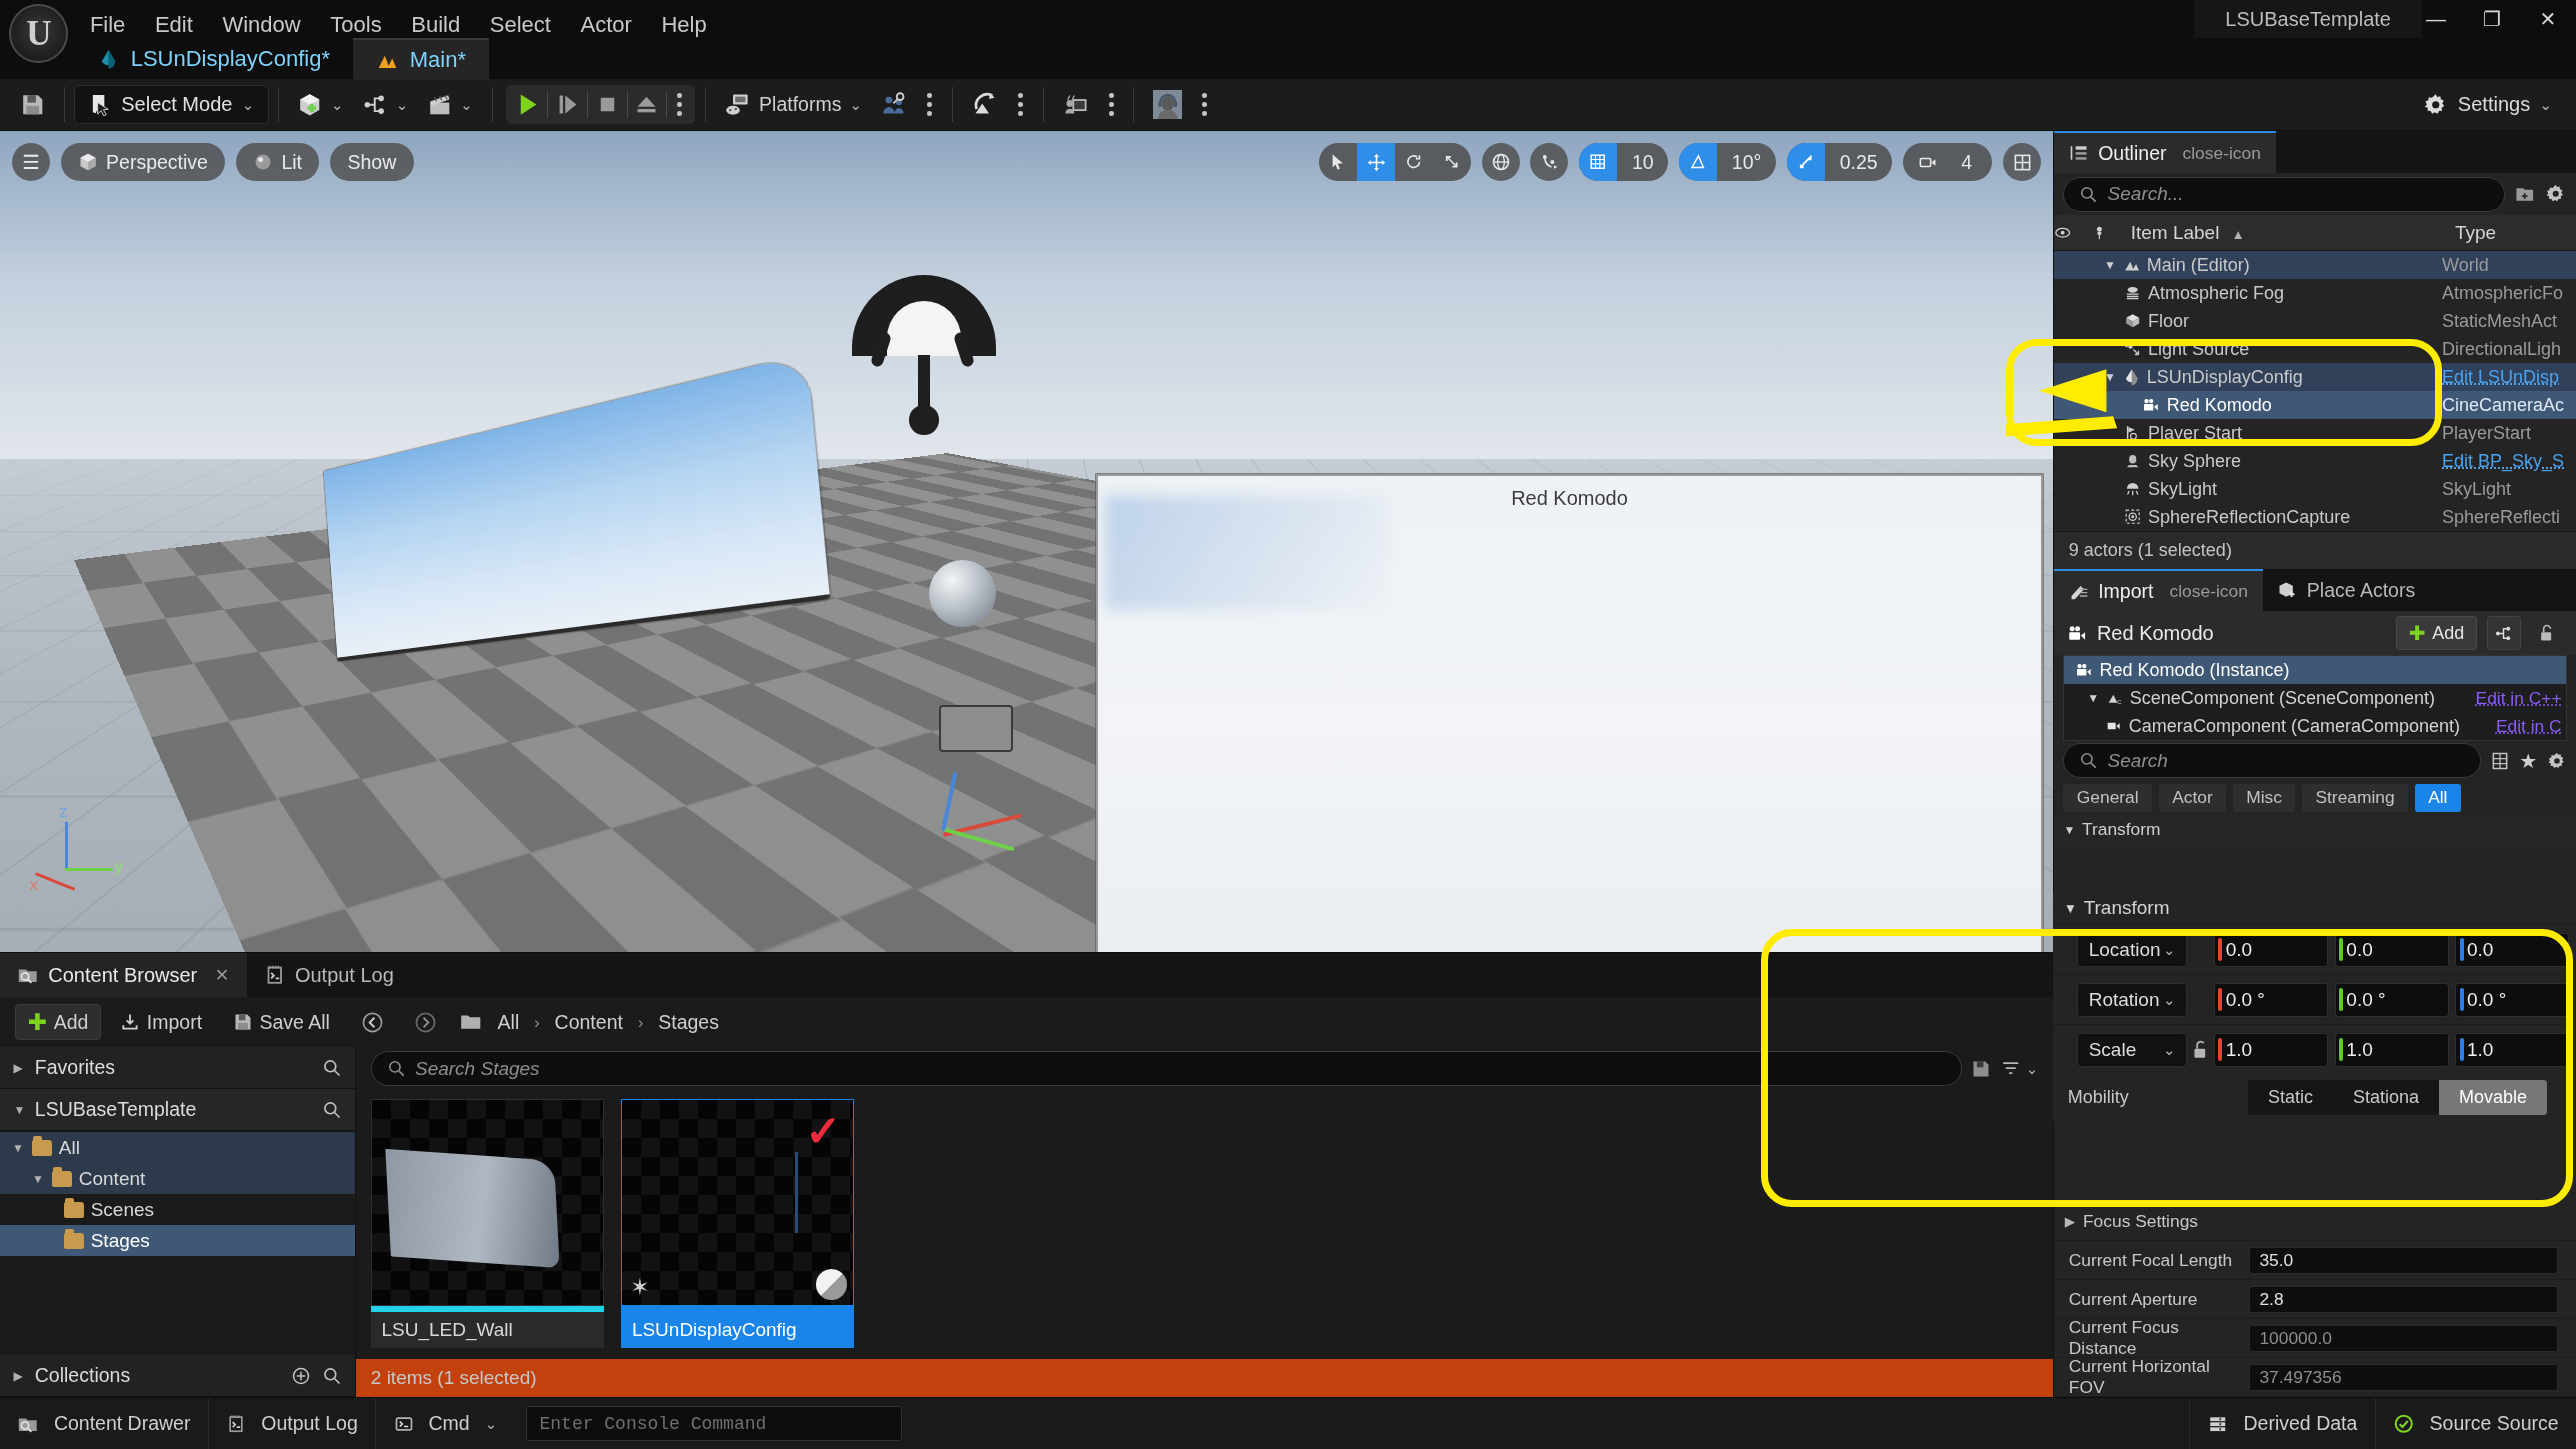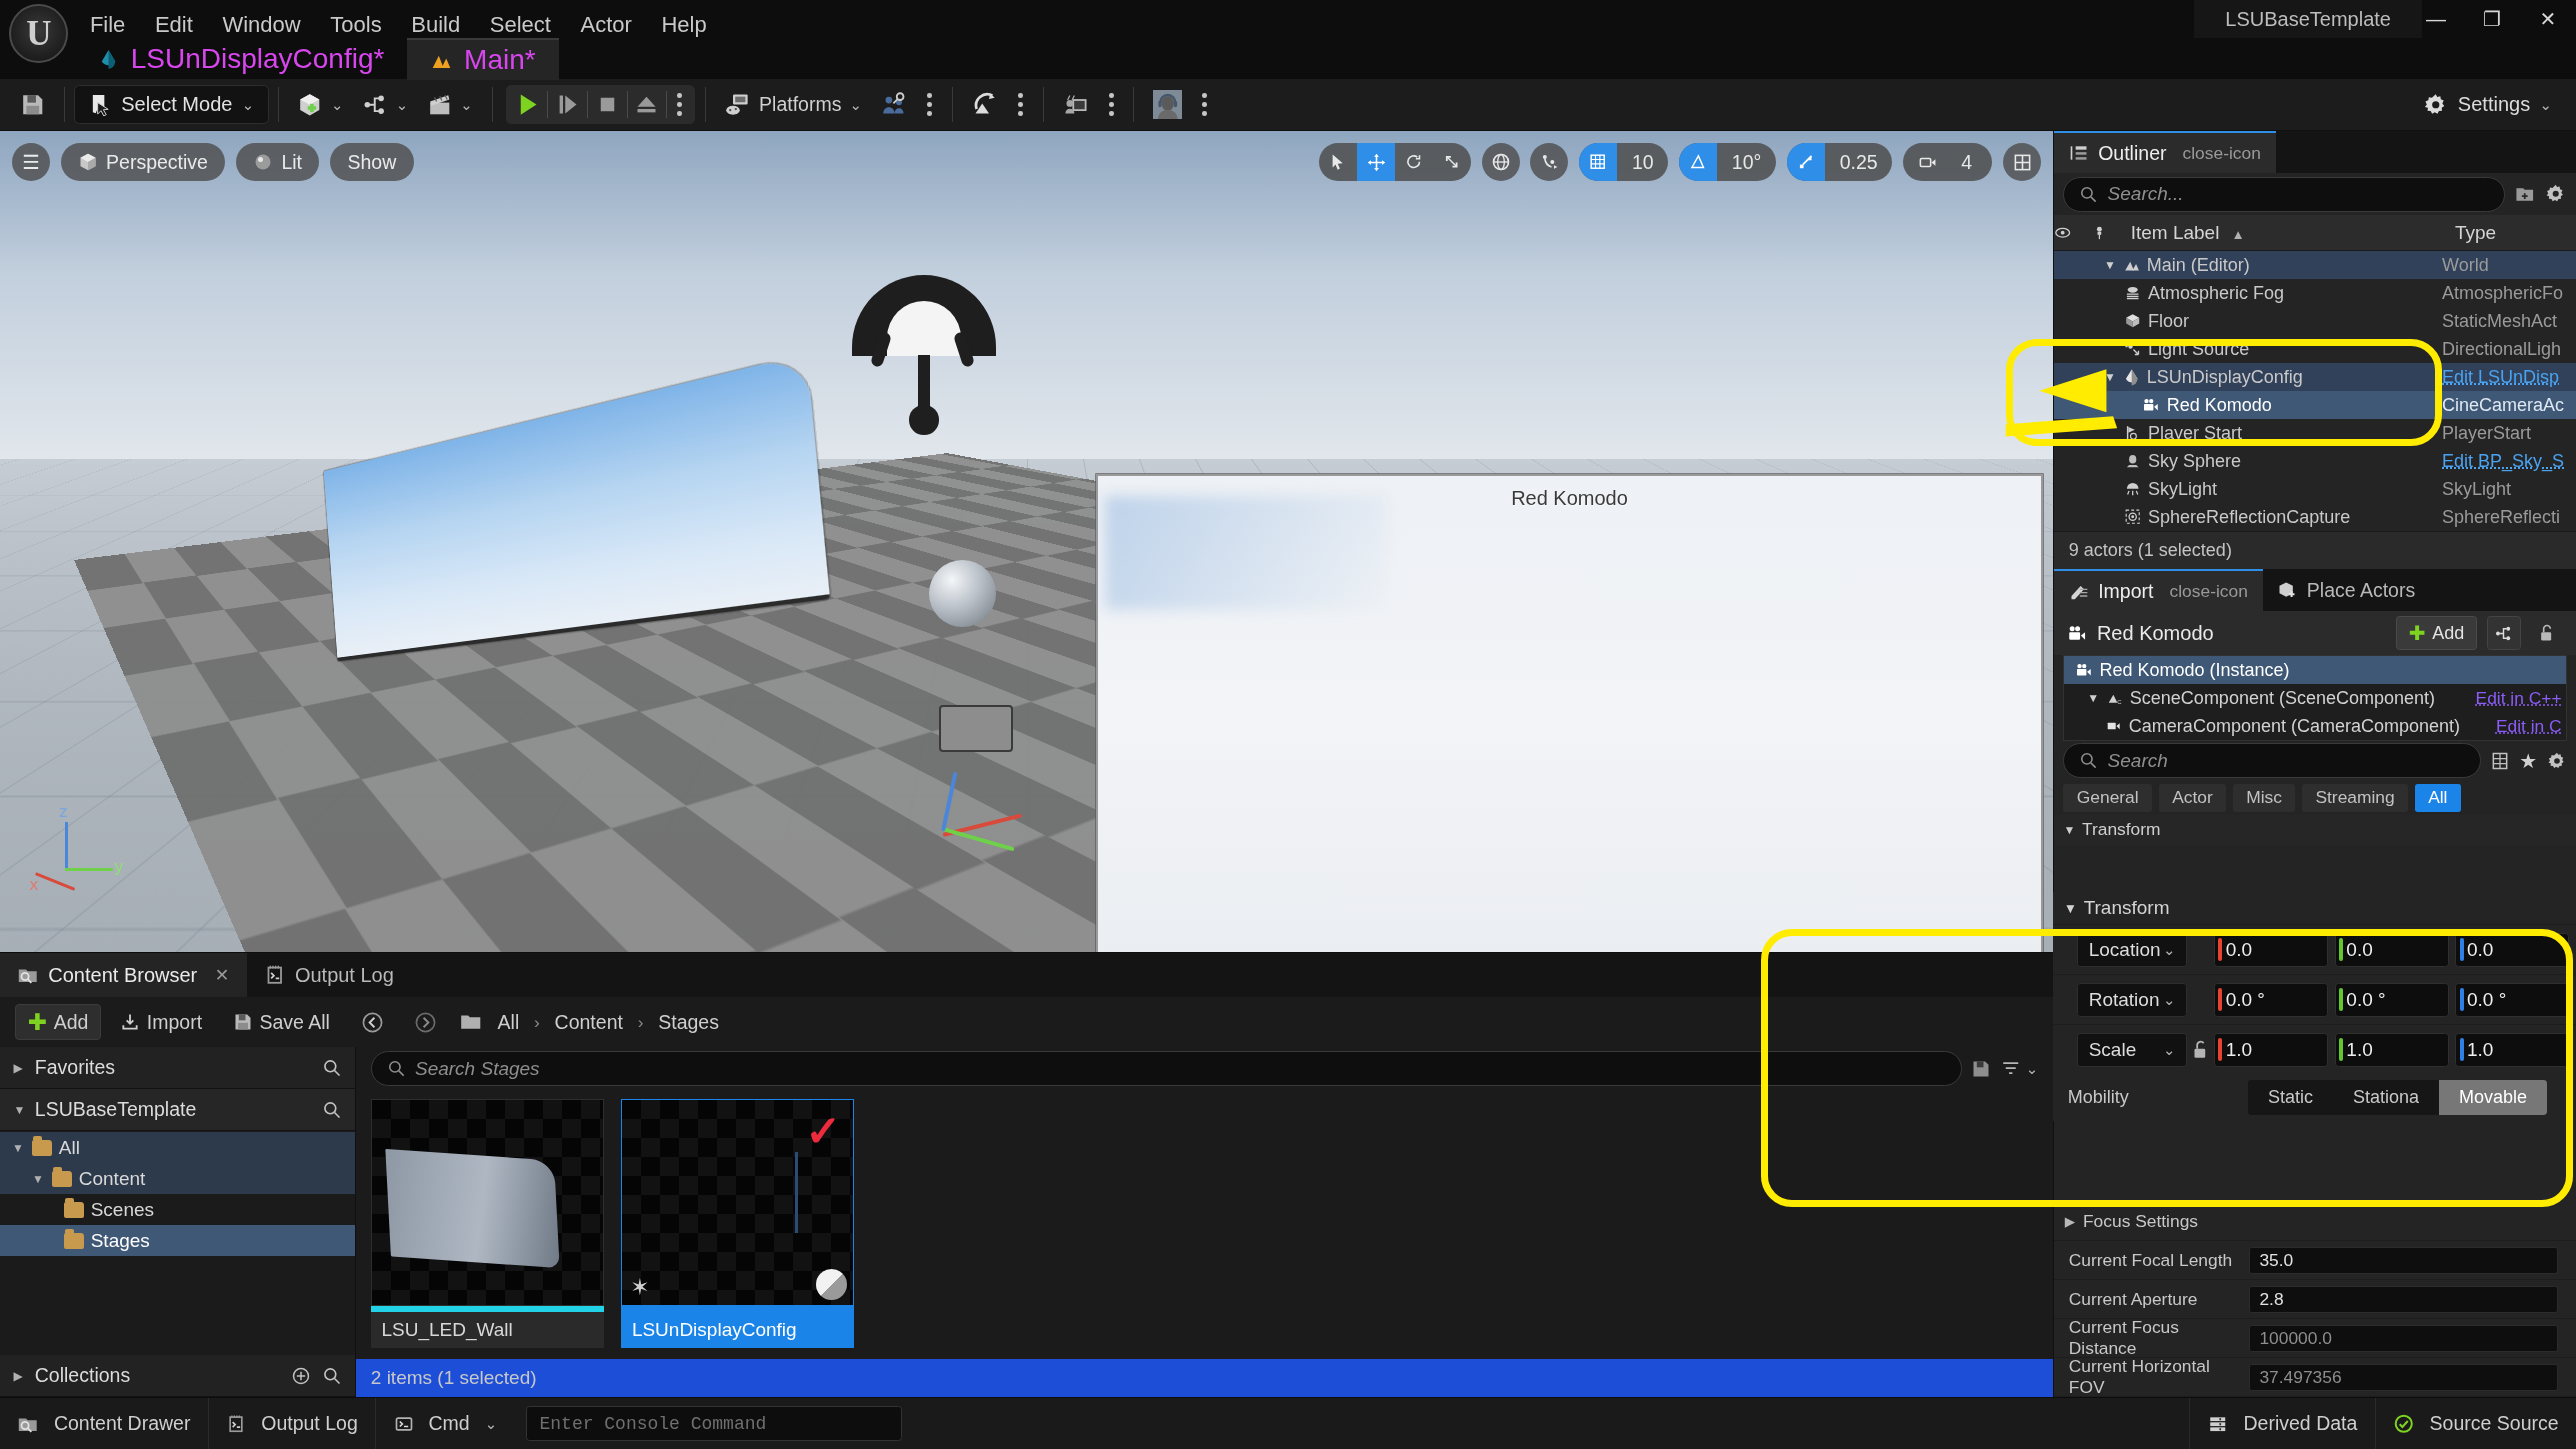--- a/index.html
+++ b/index.html
@@ -27,21 +27,21 @@
     font-weight: bold; line-height: 1;
   }
   .menus { display: flex; gap: 0; padding-top: 6.7px; }
   .menu-item {
     font-size: 22px; color: #c9c9c9; padding: 5.4px 14.8px; cursor: default; white-space: nowrap;
   }
 
   .asset-tabs { position: absolute; left: 74px; top: 38px; display: flex; height: 42px; }
   .asset-tab {
     display: flex; align-items: center; gap: 10.7px;
-    padding: 0 23px; height: 42px; font-size: 28px; color: #d946ef;
+    padding: 0 23px; height: 42px; font-size: 22px; color: #7dd3fc;
   }
   .asset-tab.active { background: #252525; border-top: 2px solid #3a3a3a; }
   .tab-ico { width: 23px; height: 23px; display: inline-block; }
 
   .win-title {
     position: absolute; right: 154px; top: 0; height: 38px; line-height: 38px;
     padding: 0 31px; background: #161616; font-size: 20px; color: #bdbdbd;
   }
   .win-buttons { position: absolute; right: 0; top: 0; height: 38px; display: flex; }
   .win-btn {
@@ -236,21 +236,21 @@
   .wallmesh {
     position:absolute; left: 16px; top: 55px; width: 169px; height: 107px;
     background: linear-gradient(100deg,#8e98a4,#aeb7c2 55%, #707a86);
     border-radius: 1.3px 23px 12px 1.3px;
     transform: skewY(7deg) rotate(-3deg);
   }
   .cfgline { position:absolute; left: 173px; top: 52px; width: 2.7px; height: 81px; background:#2b4c73;}
   .cfg-ico { position:absolute; right: 6.7px; bottom: 5.4px; width: 31px; height: 31px; border-radius:50%; background: linear-gradient(135deg,#f2f2f2 50%, #9a9a9a 50%);}
   .cfg-star { position:absolute; left: 8px; bottom: 6.7px; font-size: 23px; color:#cfcfcf; line-height:1;}
   .redcheck { position:absolute; right: 12px; top: 9.4px; font-size: 43px; color:#ee2b3c; font-weight:bold; line-height:1;}
-  .cb-status { height: 38px; display:flex; align-items:center; padding: 0 14.8px; font-size:19px; color:#c8c8c8; background:#1d4ed8;}
+  .cb-status { height: 38px; display:flex; align-items:center; padding: 0 14.8px; font-size:19px; color:#c8c8c8; background:#c2410c;}
 
   
   .panel-tabs { height: 42px; display:flex; align-items:flex-end; background:#141414;}
   .panel-tab {
     display:flex; align-items:center; gap:9.4px; height:42px; padding: 0 14.8px;
     font-size:19.5px; color:#b8b8b8;
   }
   .panel-tab.active { background:#2b2b2b; color:#eee; border-top: 2px solid #2f8fe8;}
   .panel-tab .x { font-size: 17.4px; color:#9a9a9a; margin-left: 6.7px;}
   .out-search { height: 42px; display:flex; align-items:center; gap:9.4px; padding: 4px 9.4px;}

